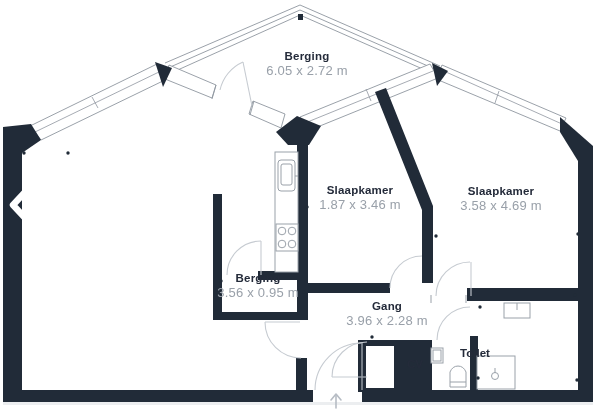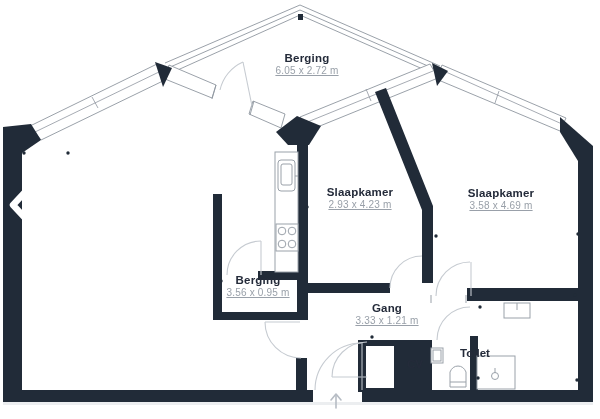--- a/index.html
+++ b/index.html
@@ -1,21 +1,21 @@
 <!DOCTYPE html>
 <html><head>
 <meta charset="utf-8">
 <style>
   html,body{margin:0;padding:0;background:#ffffff;}
   .plan{position:relative;width:600px;height:419px;background:#fff;overflow:hidden;
         font-family:"Liberation Sans",sans-serif;}
   .plan svg{position:absolute;left:0;top:0;}
   .room-label{position:absolute;transform:translate(-50%,-50%);text-align:center;white-space:nowrap;}
   .room-name{font-size:11.5px;font-weight:bold;color:#242B3A;letter-spacing:.2px;}
-  .room-dims{font-size:10px;color:#99A0A9;letter-spacing:.2px;margin-top:1px;text-decoration:underline;}
+  .room-dims{font-size:13px;color:#99A0A9;letter-spacing:.2px;margin-top:1px;}
   .name-only{font-size:11.5px;font-weight:bold;color:#242B3A;padding-left:38px;}
 </style>
 </head>
 <body>
 
 <div class="plan">
 
   <svg width="600" height="419" viewBox="0 0 600 419">
 
     <rect x="3" y="402" width="590" height="3" fill="#ECEEF0"></rect>
@@ -139,36 +139,36 @@
   </svg>
 
   <div class="room-label" style="left:307px;top:64px;">
     <div class="room-name">Berging</div>
     <div class="room-dims">6.05 x 2.72 m</div>
   </div>
 
 
   <div class="room-label" style="left:360px;top:198px;">
     <div class="room-name">Slaapkamer</div>
-    <div class="room-dims">2.93 x 4.23 m</div>
+    <div class="room-dims">1.87 x 3.46 m</div>
   </div>
 
   <div class="room-label" style="left:501px;top:199px;">
     <div class="room-name">Slaapkamer</div>
     <div class="room-dims">3.58 x 4.69 m</div>
   </div>
 
   <div class="room-label" style="left:258px;top:286px;">
     <div class="room-name">Berging</div>
     <div class="room-dims">3.56 x 0.95 m</div>
   </div>
 
   <div class="room-label" style="left:387px;top:314px;">
     <div class="room-name">Gang</div>
-    <div class="room-dims">3.33 x 1.21 m</div>
+    <div class="room-dims">3.96 x 2.28 m</div>
   </div>
 
 
   <div class="room-label" style="left:456px;top:353px;">
     <div class="name-only">Toilet</div>
   </div>
 
   <div class="room-label" style="left:396px;top:364px;">
     <div class="name-only">CV</div>
   </div>

